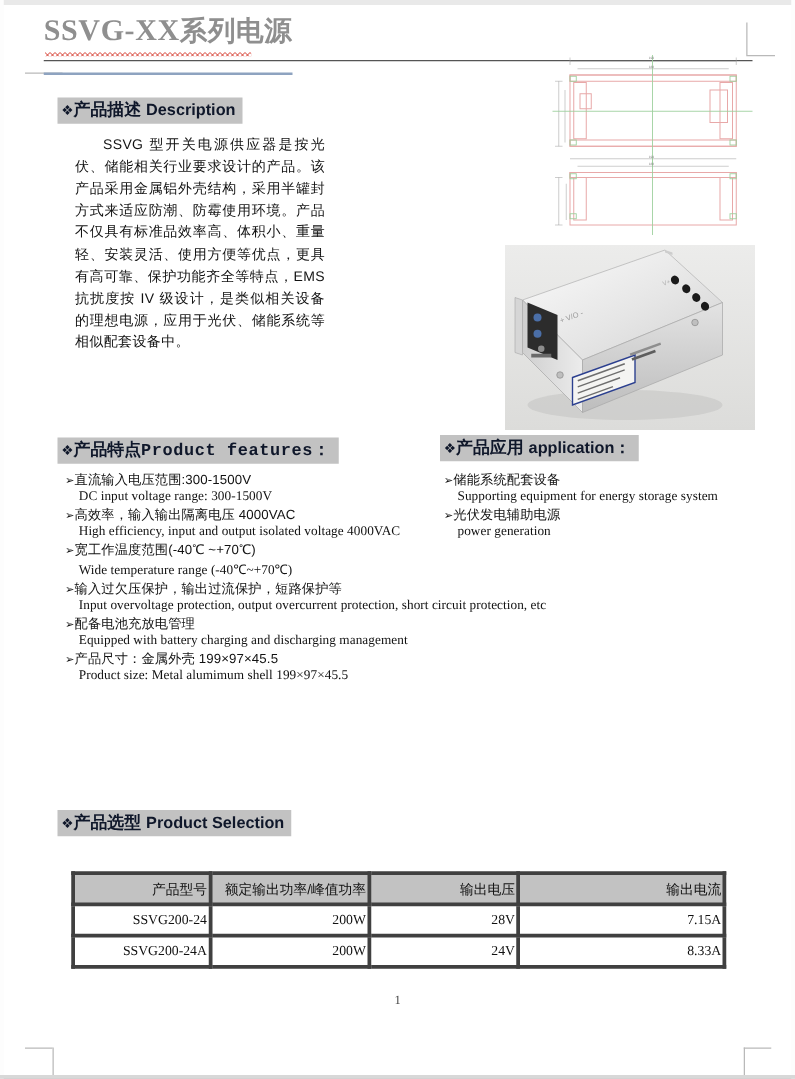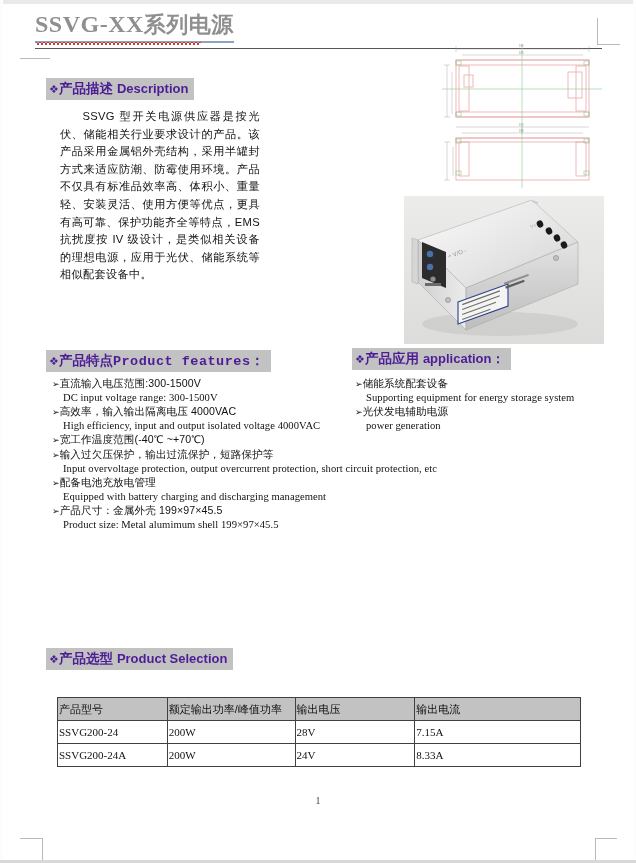--- a/index.html
+++ b/index.html
@@ -18,36 +18,36 @@
   .crop{position:absolute;}
   .crop .h{position:absolute;background:#b9b9b9;height:1px;}
   .crop .v{position:absolute;background:#b9b9b9;width:1px;}
 
   
   .doc-title{
     position:absolute;left:35px;top:10px;
     font-family:"Liberation Serif",serif;
     font-size:24px;font-weight:bold;color:#8f8f8f;
     letter-spacing:0.5px;white-space:nowrap;
-    border-bottom:2px solid #8ea3c0;padding-bottom:1px;
+    border-bottom:2px solid #8ea3c0;padding-bottom:18px;
   }
   .doc-title .cn{font-size:22px;}
   .squiggle{
     position:absolute;left:36px;top:42px;width:165px;height:3px;
     background-image:
       linear-gradient(45deg,transparent 45%,#d43b2f 45%,#d43b2f 55%,transparent 55%),
       linear-gradient(-45deg,transparent 45%,#d43b2f 45%,#d43b2f 55%,transparent 55%);
     background-size:4px 4px;
   }
   .header-rule{position:absolute;left:35px;top:48px;width:567px;height:1px;background:#555;}
 
   
   .sec-head{
     position:absolute;display:inline-block;background:#c2c2c2;
-    padding:1px 6px 2px 3px;white-space:nowrap;color:#4c1d95;
+    padding:1px 6px 2px 3px;white-space:nowrap;color:#0f172a;
   }
   .sec-head .dia{font-size:11px;letter-spacing:0;}
   .sec-head .cn{font-family:"Liberation Sans",sans-serif;font-size:13.5px;font-weight:600;}
   .sec-head .en{font-family:"Liberation Sans",sans-serif;font-size:13px;font-weight:bold;}
   .sec-head .en-serif{font-family:Liberation Mono, monospace;font-size:13.5px;font-weight:bold;letter-spacing:.5px;}
 
   
   .desc{
     position:absolute;left:60px;top:108px;width:200px;
     font-family:"Liberation Sans",sans-serif;
@@ -66,21 +66,21 @@
     font-family:"Liberation Serif",serif;font-size:10.6px;
     white-space:nowrap;margin:0 0 2px 11px;letter-spacing:.05px;
   }
 
   
   .tbl{
     position:absolute;left:57px;top:697px;width:524px;
     border-collapse:collapse;
   }
   .tbl td,.tbl th{
-    border:1px solid #404040;height:20px;text-align:left;vertical-align:middle;
+    border:3px solid #404040;height:20px;text-align:right;vertical-align:middle;
     font-size:11px;color:#111;
   }
   .tbl th{
     background:#c2c2c2;font-family:"Liberation Sans",sans-serif;font-weight:500;font-size:11px;
   }
   .tbl td{font-family:"Liberation Serif",serif;background:#fff;}
   .tbl col.c1{width:110px;}
   .tbl col.c2{width:128px;}
   .tbl col.c3{width:120px;}
   .tbl col.c4{width:166px;}
@@ -272,20 +272,21 @@
   <div class="sec-head" style="left:46px;top:350px;">
     <span class="dia">❖</span><span class="cn">产品特点</span><span class="en-serif">Product features：</span>
   </div>
 
   <div class="list" style="left:52px;top:377px;">
     <div class="li-cn"><span class="arw">➢</span><span>直流输入电压范围:300-1500V</span></div>
     <div class="li-en">DC input voltage range: 300-1500V</div>
     <div class="li-cn"><span class="arw">➢</span><span>高效率，输入输出隔离电压 4000VAC</span></div>
     <div class="li-en">High efficiency, input and output isolated voltage 4000VAC</div>
     <div class="li-cn"><span class="arw">➢</span><span>宽工作温度范围(-40℃ ~+70℃)</span></div>
+    <div class="li-en">Wide temperature range (-40℃~+70℃)</div>
     <div class="li-cn"><span class="arw">➢</span><span>输入过欠压保护，输出过流保护，短路保护等</span></div>
     <div class="li-en">Input overvoltage protection, output overcurrent protection, short circuit protection, etc</div>
     <div class="li-cn"><span class="arw">➢</span><span>配备电池充放电管理</span></div>
     <div class="li-en">Equipped with battery charging and discharging management</div>
     <div class="li-cn"><span class="arw">➢</span><span>产品尺寸：金属外壳 199×97×45.5</span></div>
     <div class="li-en">Product size: Metal alumimum shell 199×97×45.5</div>
   </div>
 
   <div class="sec-head" style="left:352px;top:348px;">
     <span class="dia">❖</span><span class="cn">产品应用</span>

